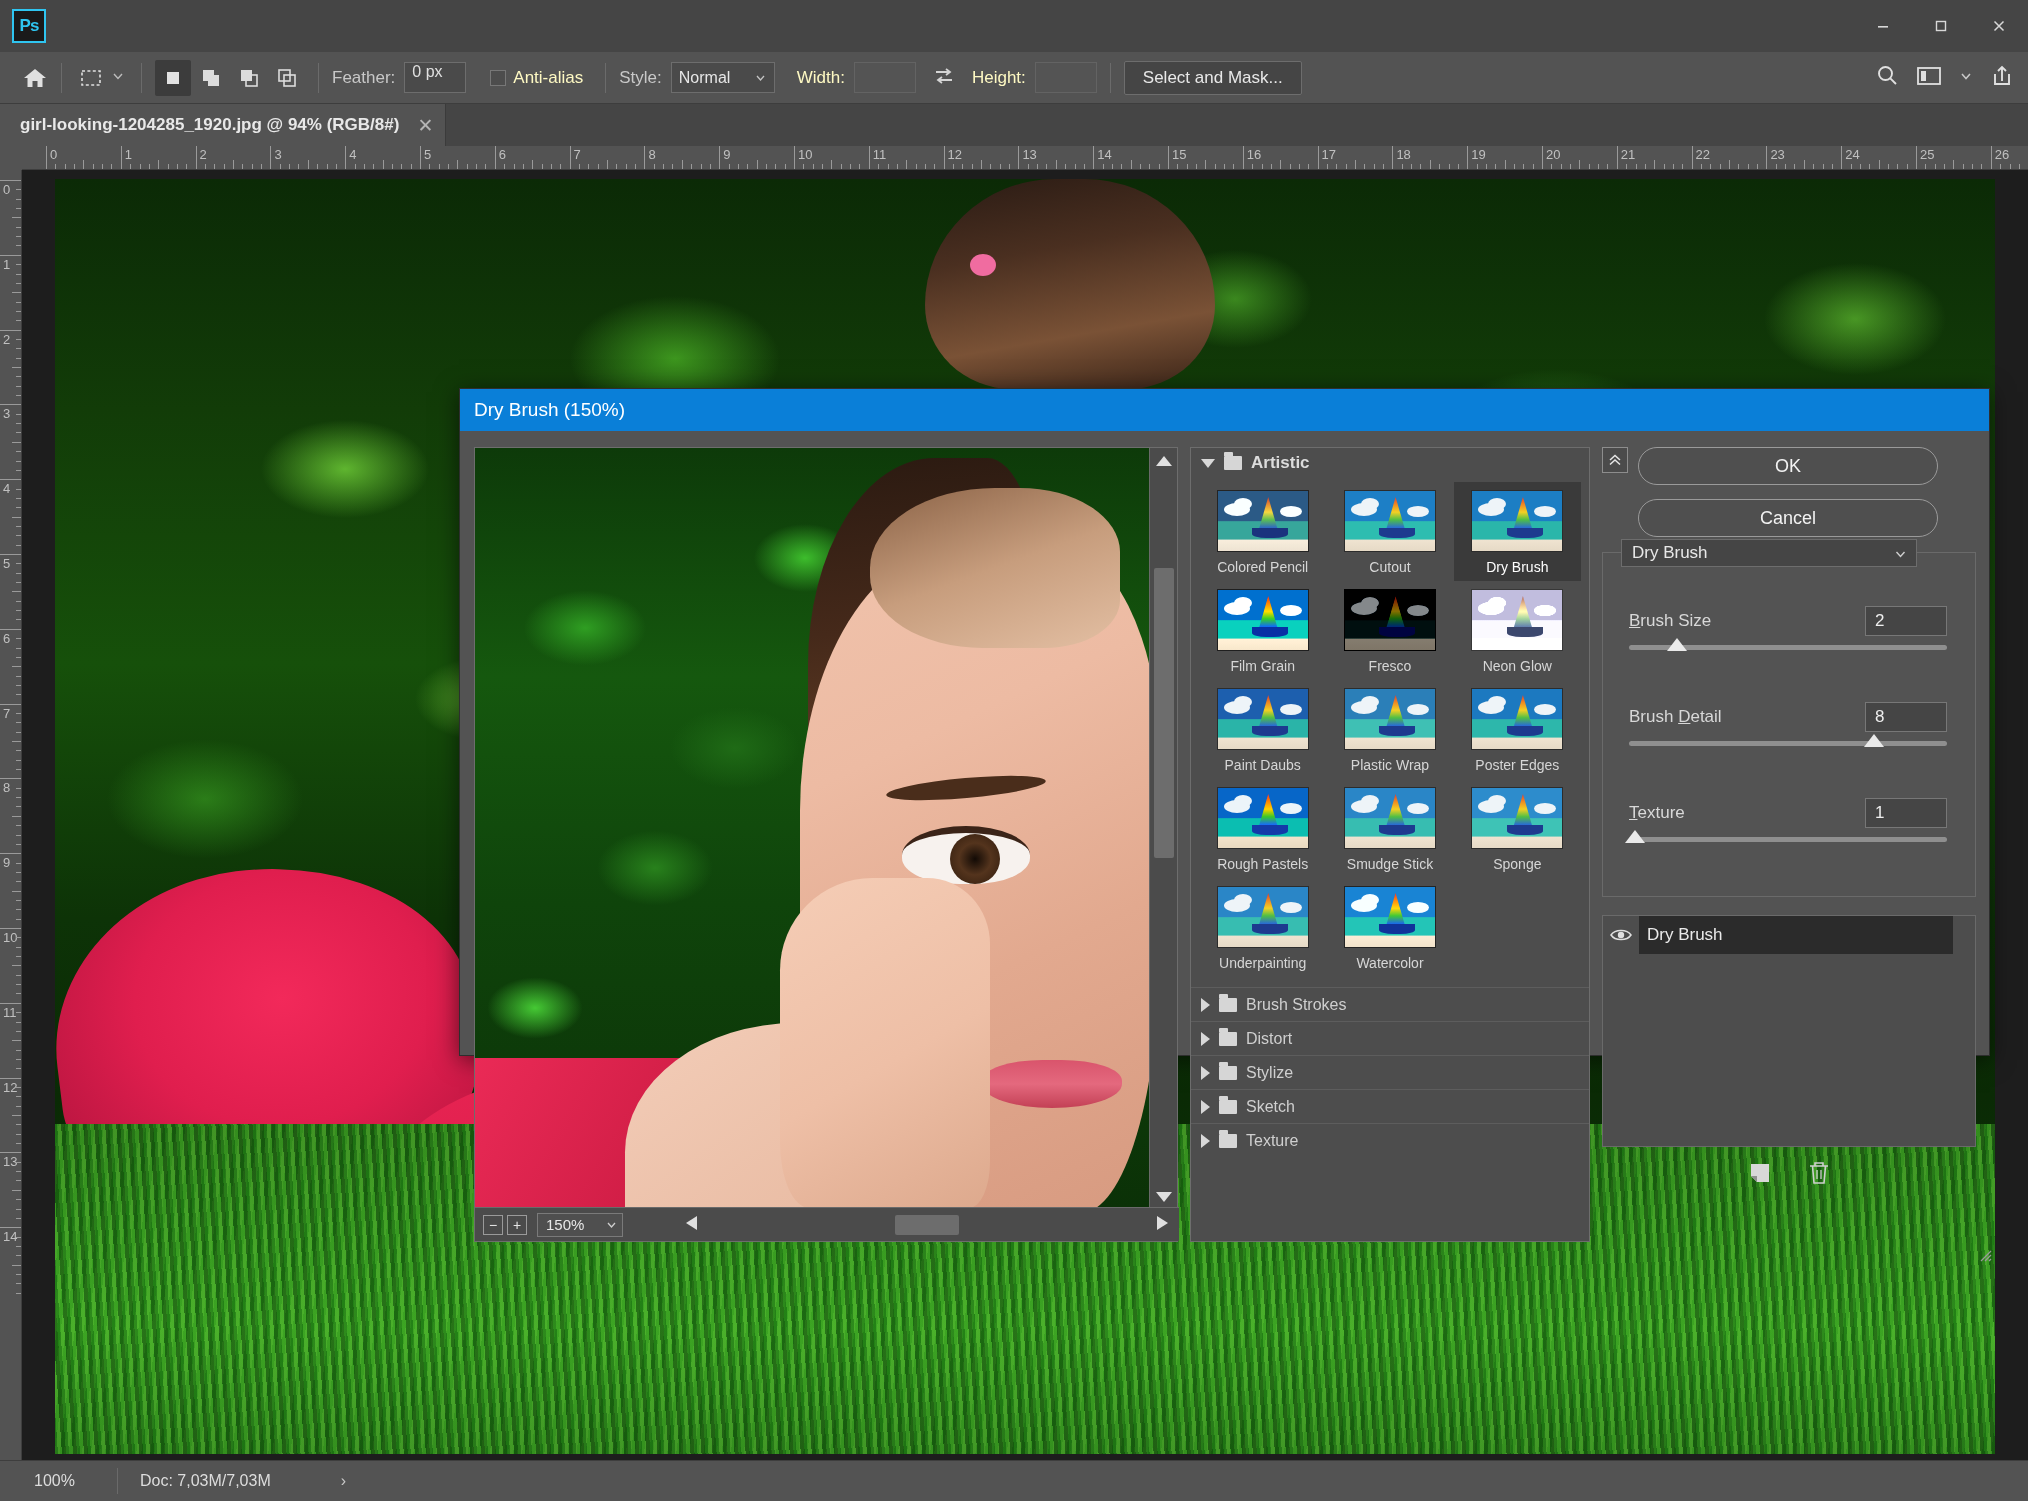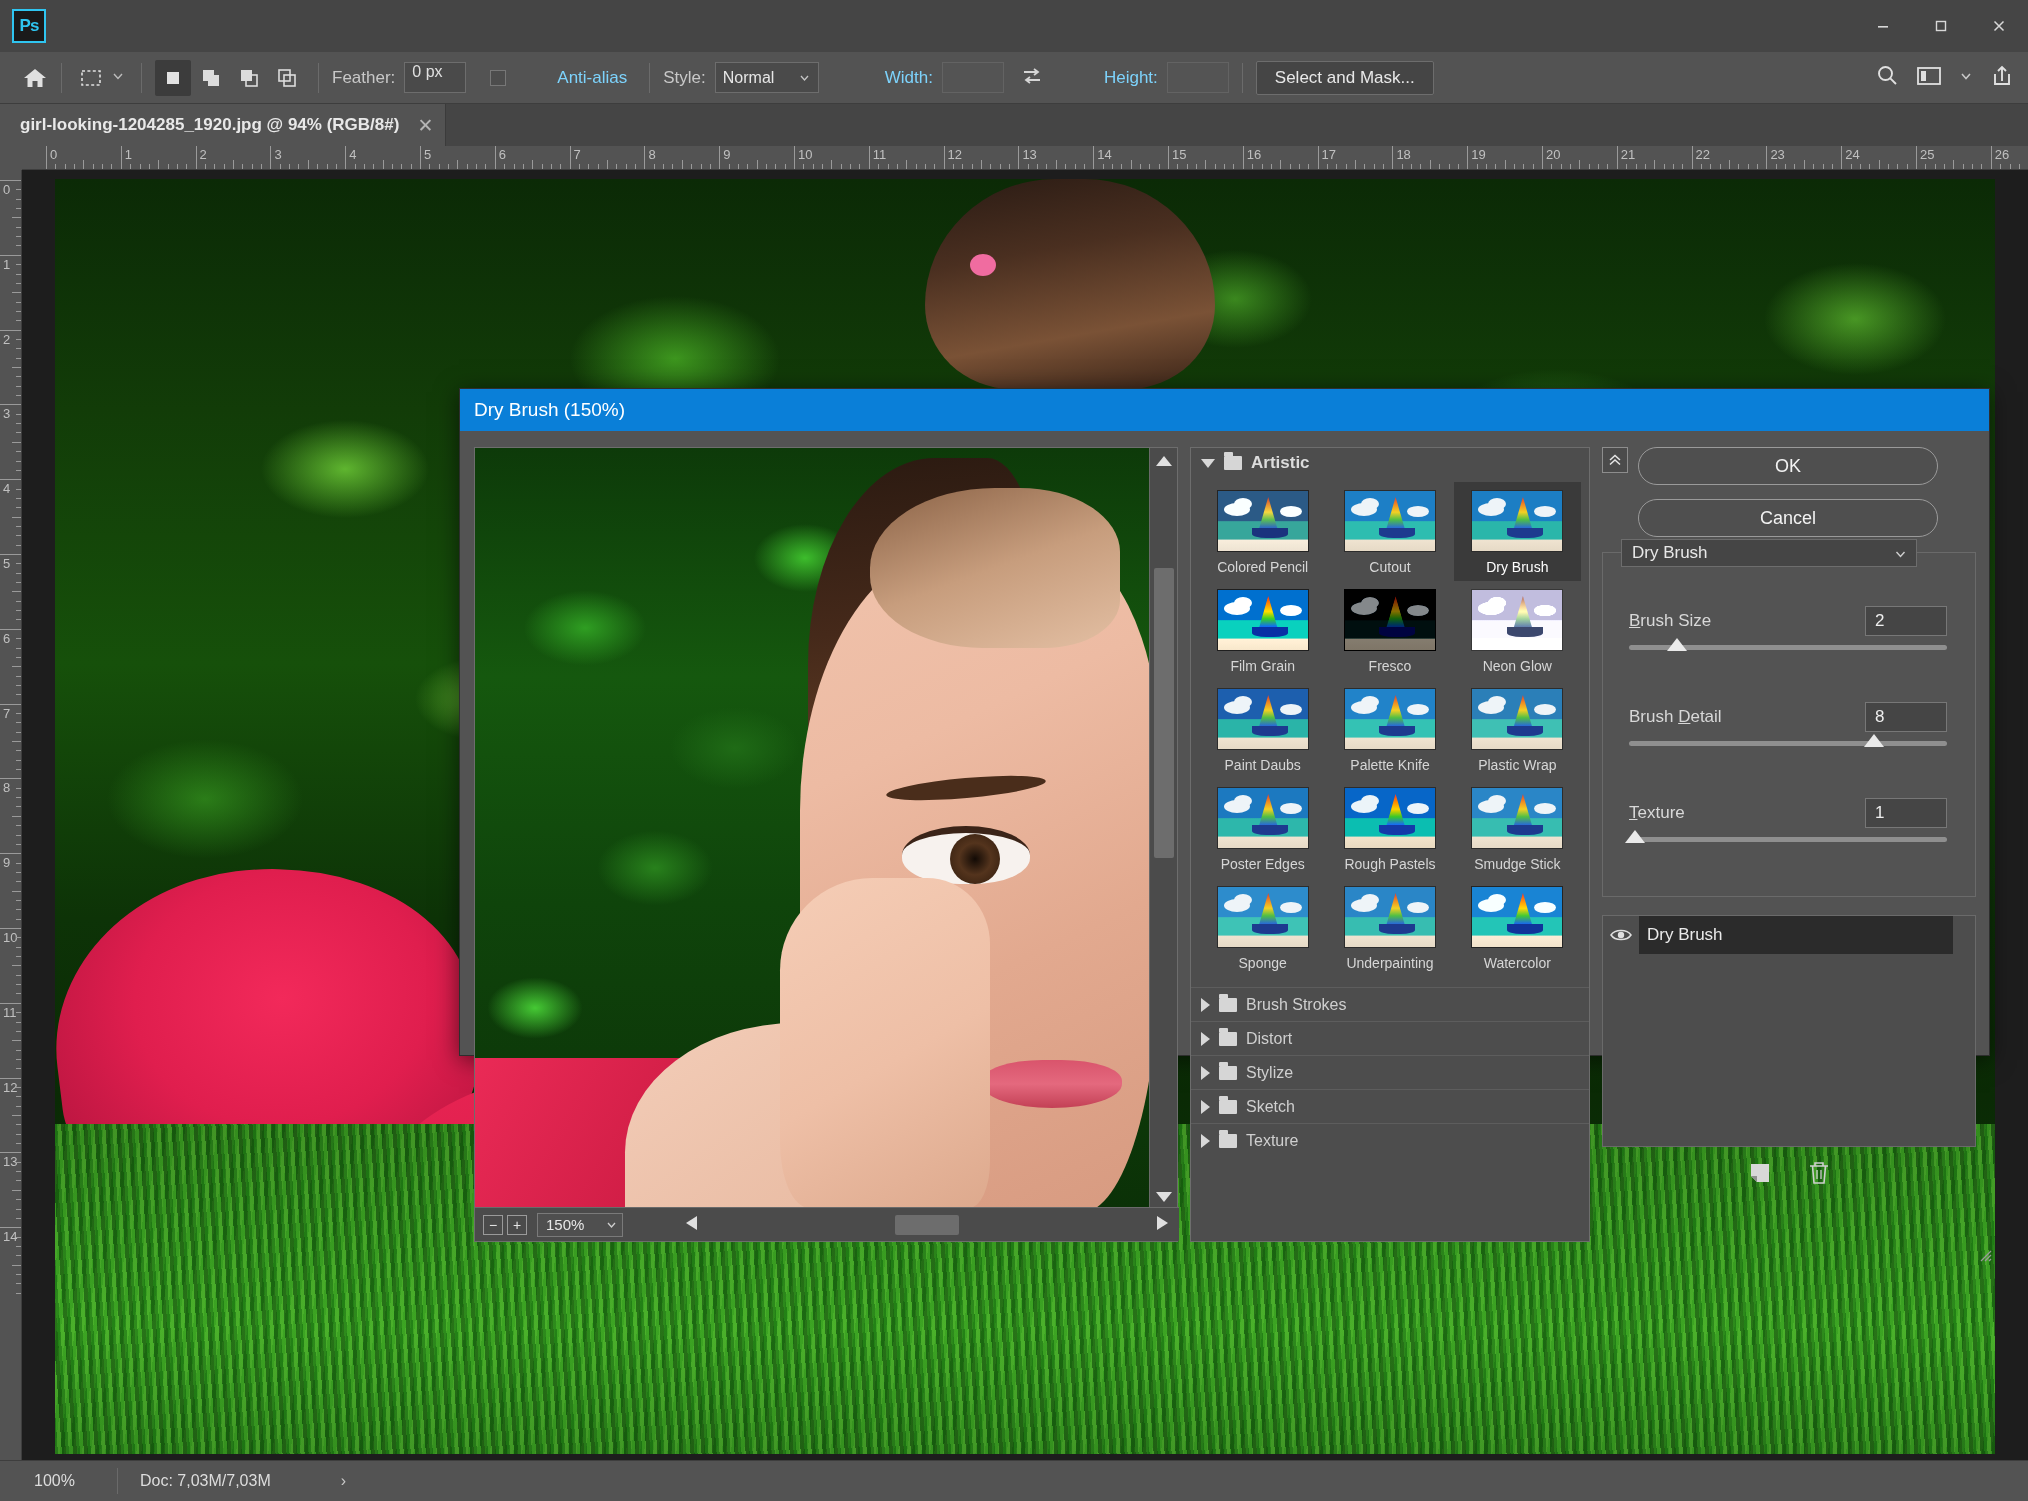--- a/index.html
+++ b/index.html
@@ -45,21 +45,21 @@
   .tool-marquee {
     display: flex; align-items: center; gap: 7px; padding: 3px;
   }
   .selmodes { display: flex; align-items: center; gap: 2px; }
   .selmode {
     width: 36px; height: 36px; display: flex; align-items: center; justify-content: center;
     border-radius: 2px;
   }
   .selmode.active { background: #3c3c3c; }
   .opt-label { color: #c8c8c8; font-size: 17px; margin-right: 9px; white-space: nowrap; }
-  .opt-label.dim { color: #7dd3fc; margin-left: 44px; }
+  .opt-label.dim { color: #fef9c3; }
   .opt-input {
     background: #4a4a4a; border: 1px solid #6d6d6d; color: #e0e0e0;
     font-size: 16px; height: 31px; padding: 0 7px;
     font-family: "Liberation Sans", sans-serif;
   }
   .opt-input.w { width: 62px; }
   .opt-input.dimbox { background: #545454; border-color: #636363; width: 62px; }
   .opt-check {
     width: 16px; height: 16px; border: 1px solid #777; background: #4d4d4d;
     display: inline-block; margin-right: 7px; vertical-align: middle;
@@ -1030,30 +1030,20 @@
               <div class="thumb" style="background: linear-gradient(rgb(29, 95, 174) 0%, rgb(29, 95, 174) 50%, rgb(42, 180, 168) 51%, rgb(42, 180, 168) 80%, rgb(239, 227, 208) 82%, rgb(230, 218, 198) 100%);">
                 <div class="cloud" style="left:6px;top:12px;width:26px;height:13px"></div>
                 <div class="cloud" style="left:16px;top:7px;width:18px;height:12px"></div>
                 <div class="cloud" style="right:6px;top:15px;width:22px;height:11px"></div>
                 <div class="sail"></div>
                 <div class="hull"></div>
               </div>
               <div class="thumb-label">Paint Daubs</div>
             </div>
             <div class="thumbcell">
-              <div class="thumb" style="background: linear-gradient(rgb(33, 131, 201) 0%, rgb(33, 131, 201) 50%, rgb(52, 194, 180) 51%, rgb(52, 194, 180) 80%, rgb(239, 227, 208) 82%, rgb(230, 218, 198) 100%);">
-                <div class="cloud" style="left:6px;top:12px;width:26px;height:13px"></div>
-                <div class="cloud" style="left:16px;top:7px;width:18px;height:12px"></div>
-                <div class="cloud" style="right:6px;top:15px;width:22px;height:11px"></div>
-                <div class="sail"></div>
-                <div class="hull"></div>
-              </div>
-              <div class="thumb-label">Palette Knife</div>
-            </div>
-            <div class="thumbcell">
               <div class="thumb" style="background: linear-gradient(rgb(43, 127, 184) 0%, rgb(43, 127, 184) 50%, rgb(63, 192, 180) 51%, rgb(63, 192, 180) 80%, rgb(239, 227, 208) 82%, rgb(230, 218, 198) 100%);">
                 <div class="cloud" style="left:6px;top:12px;width:26px;height:13px"></div>
                 <div class="cloud" style="left:16px;top:7px;width:18px;height:12px"></div>
                 <div class="cloud" style="right:6px;top:15px;width:22px;height:11px"></div>
                 <div class="sail"></div>
                 <div class="hull"></div>
               </div>
               <div class="thumb-label">Plastic Wrap</div>
             </div>
             <div class="thumbcell">

